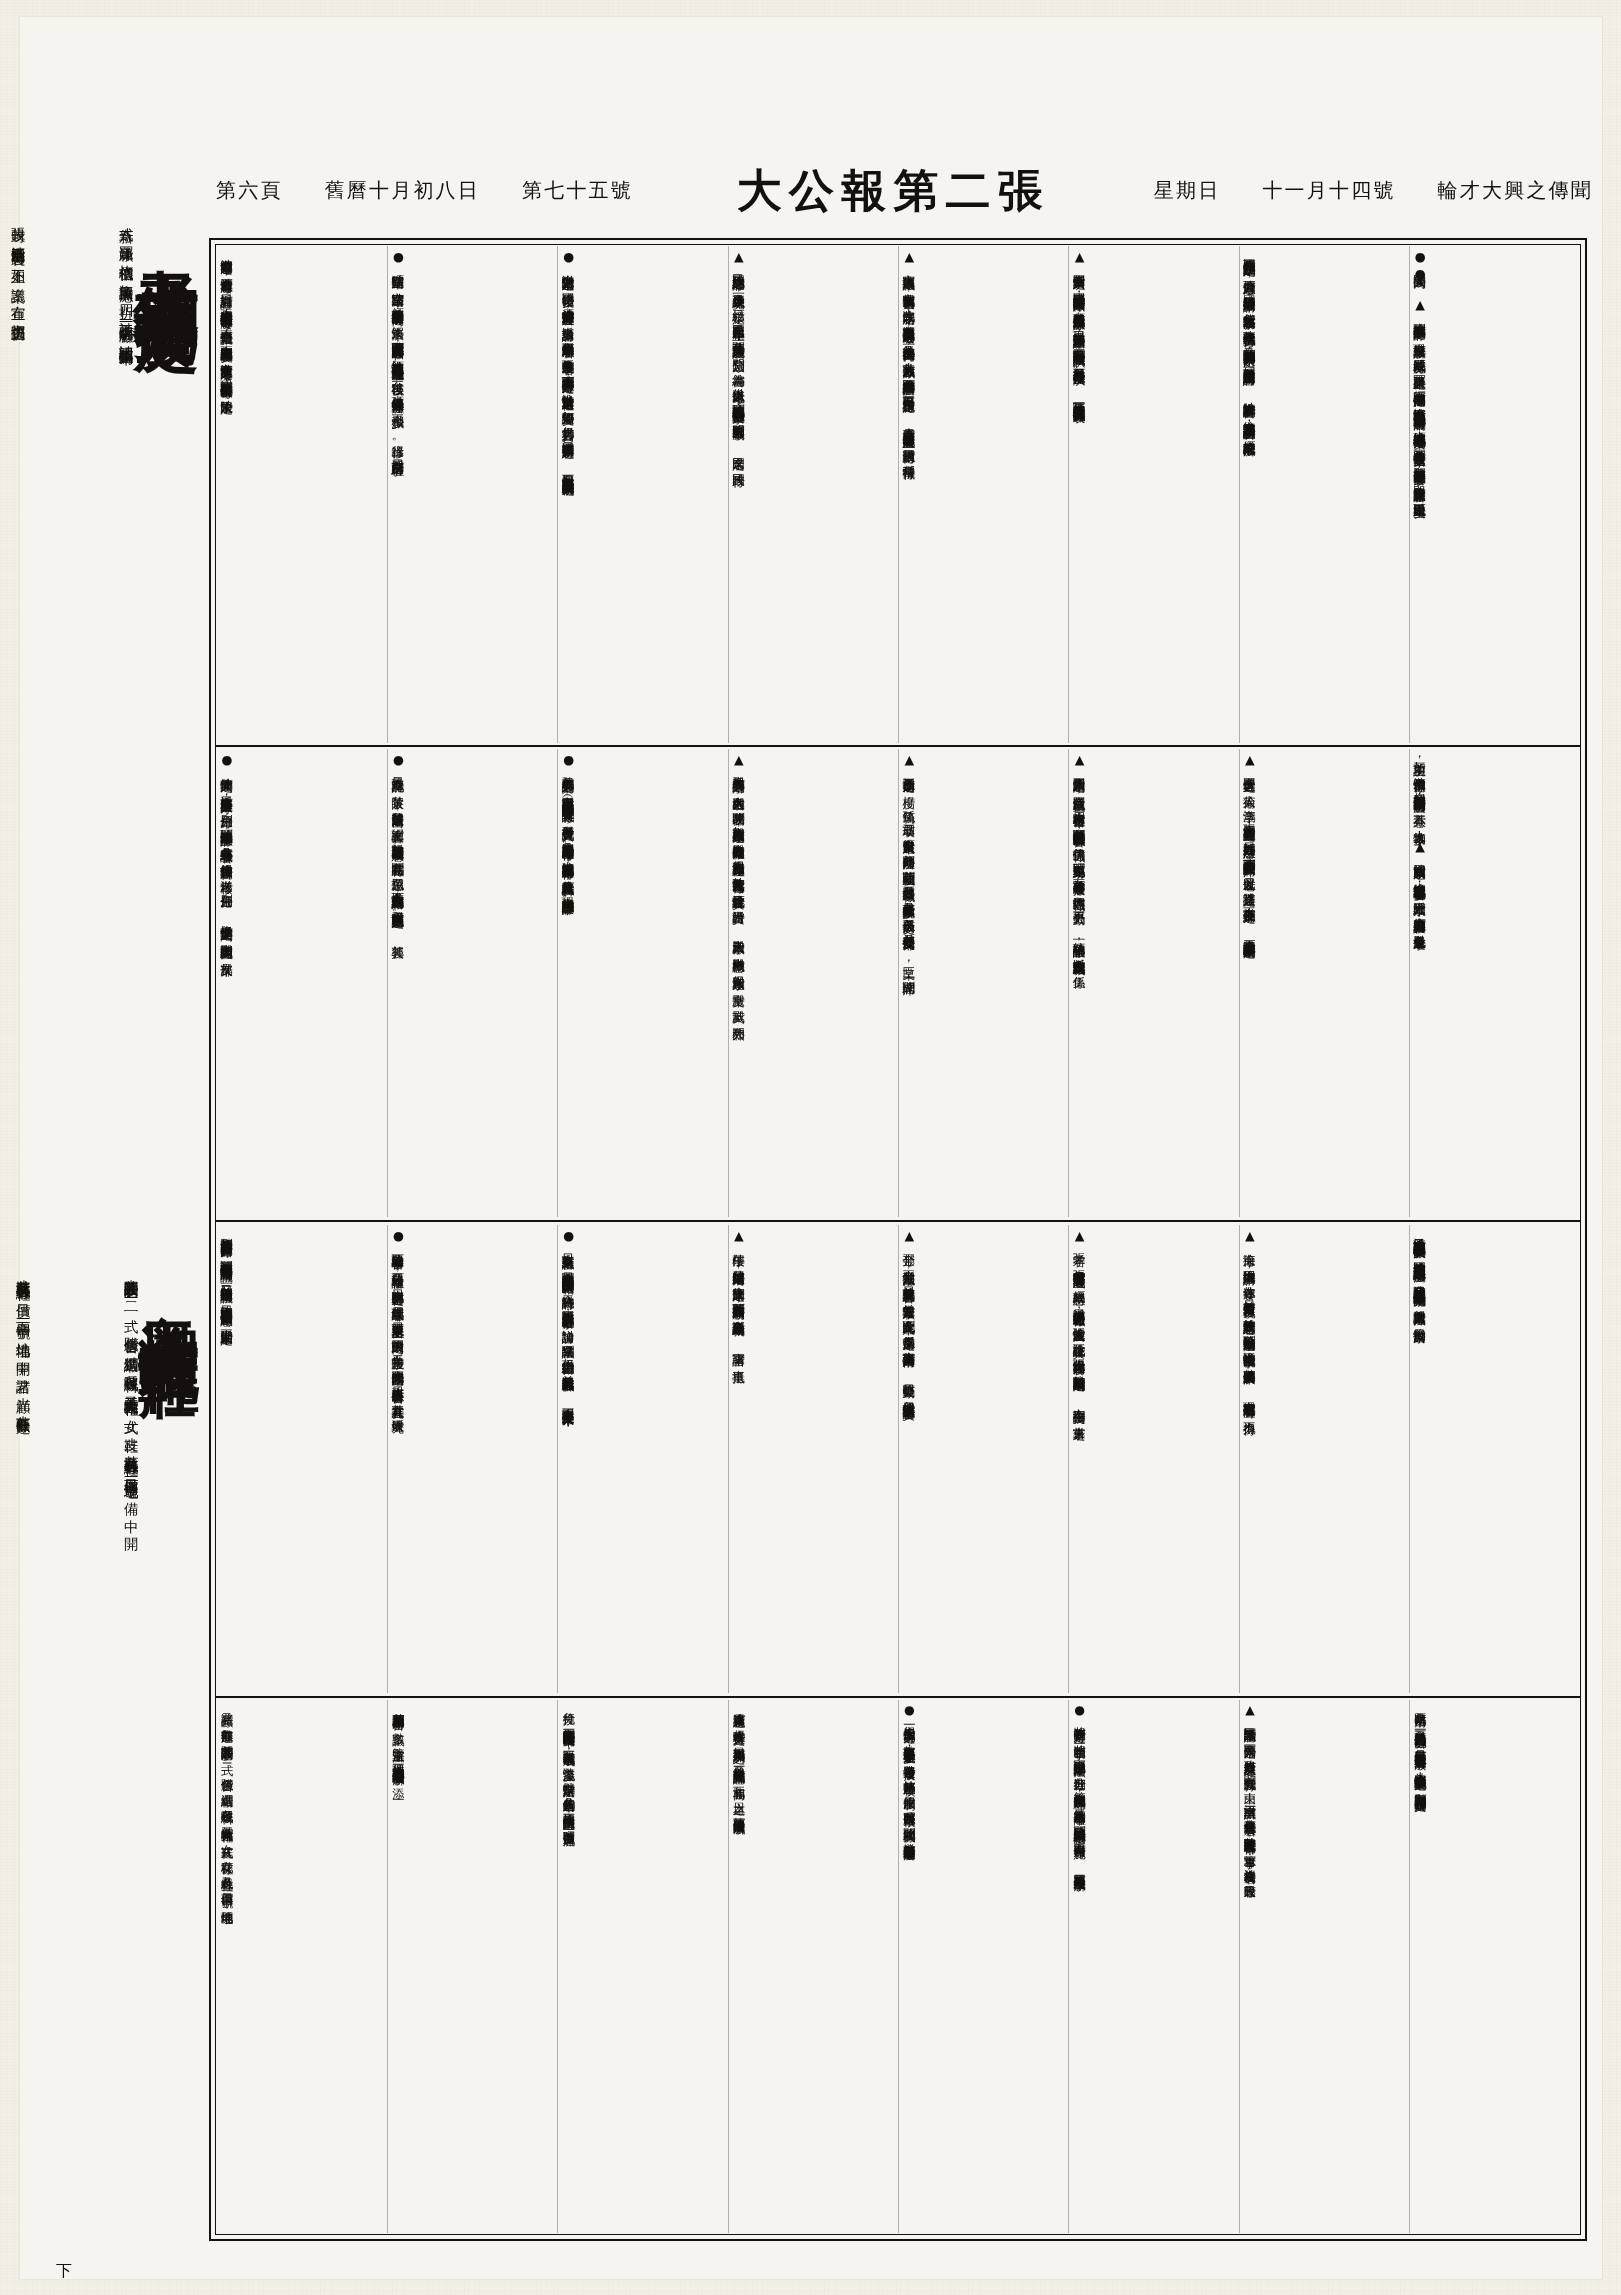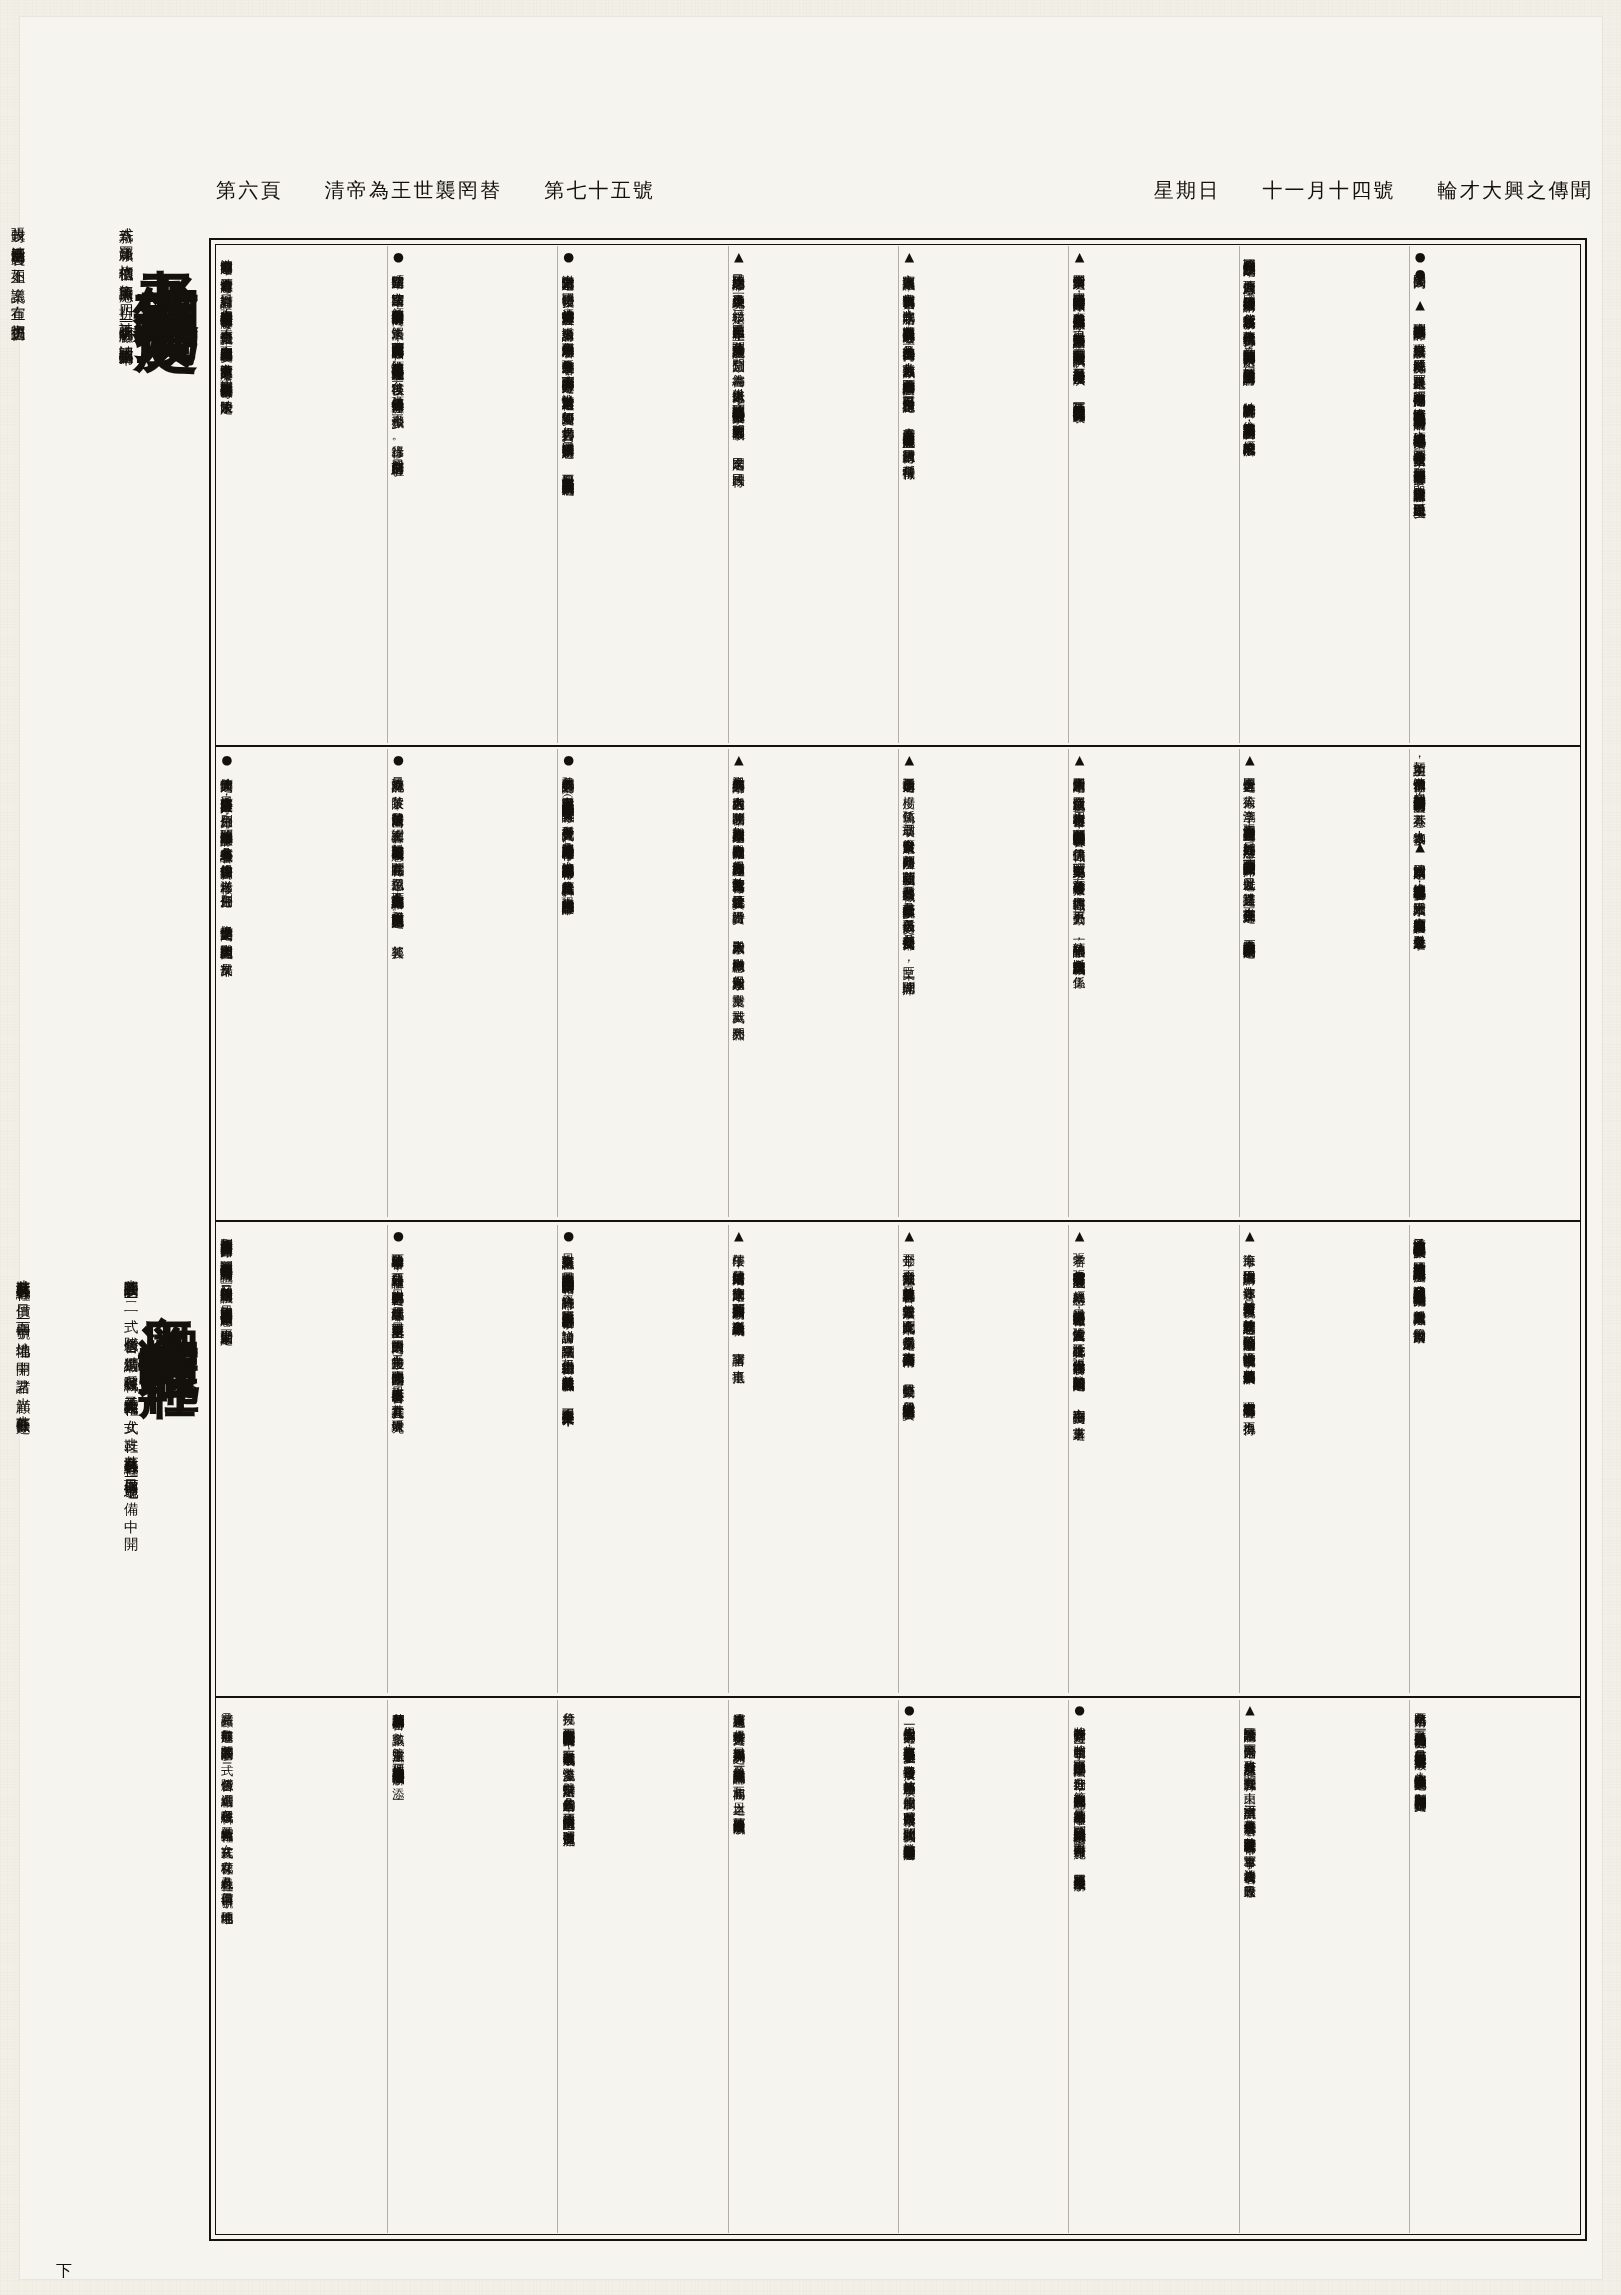--- a/index.html
+++ b/index.html
@@ -98,23 +98,24 @@
 
 <div class="page">
   <div class="sheet"></div>
 
   <div class="masthead">
     <div class="mh-right">
       <span class="mh-cell">輪才大興之傳聞</span>
       <span class="mh-cell">十一月十四號</span>
       <span class="mh-cell">星期日</span>
     </div>
+    <div class="mh-title">大公報第二張</div>
     <div class="mh-left">
       <span class="mh-cell">第七十五號</span>
-      <span class="mh-cell">清帝為王世襲罔替</span>
+      <span class="mh-cell">舊曆十月初八日</span>
       <span class="mh-cell">第六頁</span>
     </div>
   </div>
 
   <div class="adcol">
     <div class="ad-block">
       <div class="ad-big">老天成銅器批發處</div>
       <div class="ad-sub">式新奇 罷嫌賴 均價格低 廉無論照應 四折 計一不一切承賜顧者 請認明本號招牌為幸</div>
       <div class="ad-sub">張改封 清帝為王世襲罔替 如不上 議案 宣布 一切實際上仍</div>
 

